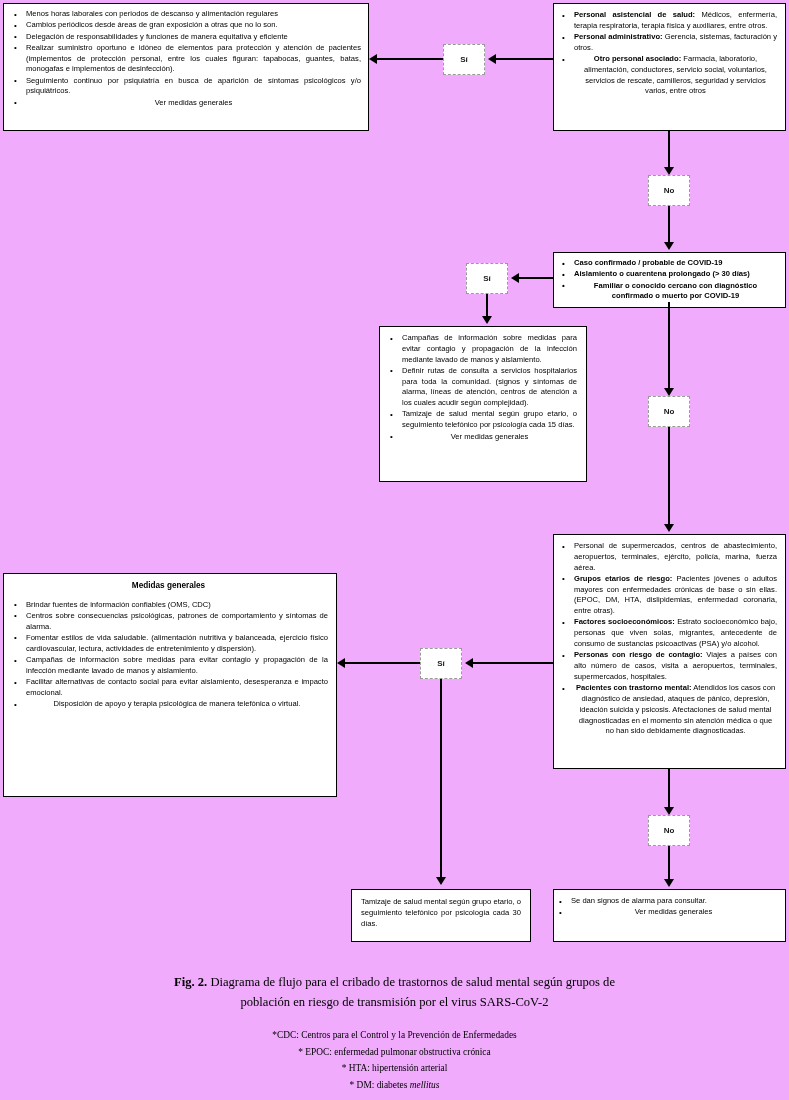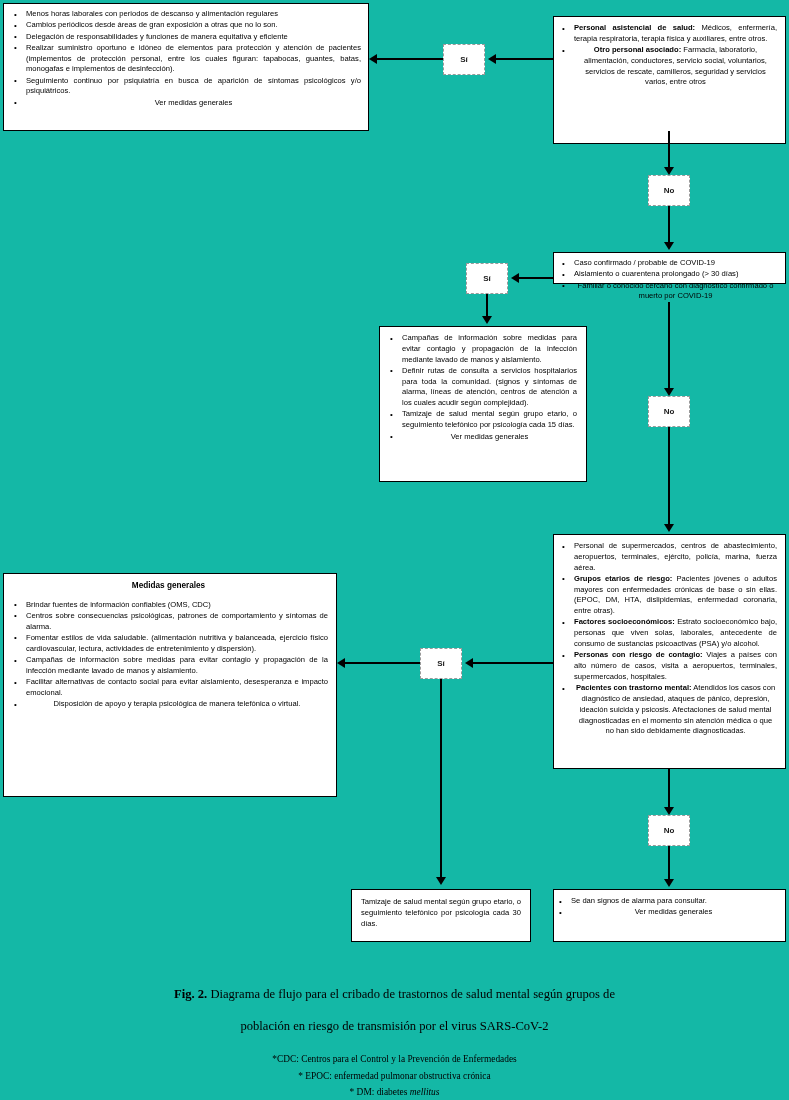--- a/index.html
+++ b/index.html
@@ -4,21 +4,21 @@
 <style>
   html, body {
     margin: 0;
     padding: 0;
     background: #ffffff;
   }
   #page {
     position: relative;
     width: 789px;
     height: 1100px;
-    background: #14b8a6;
+    background: #f0abfc;
     font-family: "Liberation Sans", sans-serif;
     color: #000000;
     overflow: hidden;
   }
 
   
   .box {
     position: absolute;
     box-sizing: border-box;
     border: 1.3px solid #000;
@@ -97,21 +97,20 @@
   .caption {
     position: absolute;
     left: 60px;
     width: 669px;
     text-align: center;
     font-family: "Liberation Serif", serif;
   }
   .cap-main {
     font-size: 12.6px;
     line-height: 1.62;
-    margin-top: 12px;
   }
   .cap-main .lbl { font-weight: bold; }
   .foot {
     font-size: 9.4px;
     line-height: 1.78;
     font-family: "Liberation Serif", serif;
   }
 </style>
 </head>
 <body>
@@ -122,24 +121,27 @@
     <ul>
       <li>Menos horas laborales con periodos de descanso y alimentación regulares</li>
       <li>Cambios periódicos desde áreas de gran exposición a otras que no lo son.</li>
       <li>Delegación de responsabilidades y funciones de manera equitativa y eficiente</li>
       <li>Realizar suministro oportuno e idóneo de elementos para protección y atención de pacientes (implementos de protección personal, entre los cuales figuran: tapabocas, guantes, batas, monogafas e implementos de desinfección).</li>
       <li>Seguimiento continuo por psiquiatría en busca de aparición de síntomas psicológicos y/o psiquiátricos.</li>
       <li>Ver medidas generales</li>
     </ul>
   </div>
 
-  <div class="box" style="left:553px; top:3px; width:233px; height:128px; padding:6px 8px 5px 3px;margin-top:13px;">
+  <div class="box" style="left:553px; top:3px; width:233px; height:128px; padding:6px 8px 5px 3px;">
     <ul>
       <li>
         <span class="b">Personal asistencial de salud:</span><span> Médicos, enfermería, terapia respiratoria, terapia física y auxiliares, entre otros.</span>
+      </li>
+      <li>
+        <span class="b">Personal administrativo:</span><span> Gerencia, sistemas, facturación y otros.</span>
       </li>
       <li>
         <span class="b">Otro personal asociado:</span><span> Farmacia, laboratorio, alimentación, conductores, servicio social, voluntarios, servicios de rescate, camilleros, seguridad y servicios varios, entre otros</span>
       </li>
     </ul>
   </div>
 
   <div class="node" style="left:443px; top:44px; width:42px; height:31px;">Sí</div>
 
   <div class="conn h" style="left:496px; top:58px; width:57px;"></div>
@@ -149,21 +151,21 @@
   <div class="arrow left" style="left:369px; top:53.5px;"></div>
 
   <div class="conn v" style="left:668px; top:131px; width:2.2px; height:38px;"></div>
   <div class="arrow down" style="left:663.6px; top:167px;"></div>
 
   <div class="node" style="left:648px; top:175px; width:42px; height:31px;">No</div>
 
   <div class="conn v" style="left:668px; top:206px; width:2.2px; height:38px;"></div>
   <div class="arrow down" style="left:663.6px; top:242px;"></div>
 
-  <div class="box" style="left:553px; top:252px; width:233px; height:32px; padding:5px 8px 0 3px;">
+  <div class="box" style="left:553px; top:252px; width:233px; height:56px; padding:5px 8px 0 3px;font-weight:bold;">
     <ul>
       <li>Caso confirmado / probable de COVID-19</li>
       <li>Aislamiento o cuarentena prolongado (&gt; 30 días)</li>
       <li>Familiar o conocido cercano con diagnóstico confirmado o muerto por COVID-19</li>
     </ul>
   </div>
 
   <div class="node" style="left:466px; top:263px; width:42px; height:31px;">Sí</div>
 
   <div class="conn h" style="left:519px; top:277px; width:34px;"></div>
@@ -191,21 +193,21 @@
 
   <div class="box" style="left:553px; top:534px; width:233px; height:235px; padding:6px 8px 6px 3px;">
     <ul>
       <li>
         <span class="b"></span><span>Personal de supermercados, centros de abastecimiento, aeropuertos, terminales, ejército, policía, marina, fuerza aérea.</span>
       </li>
       <li>
         <span class="b">Grupos etarios de riesgo:</span><span> Pacientes jóvenes o adultos mayores con enfermedades crónicas de base o sin ellas. (EPOC, DM, HTA, dislipidemias, enfermedad coronaria, entre otras).</span>
       </li>
       <li>
-        <span class="b">Factores socioeconómicos:</span><span> Estrato socioeconómico bajo, personas que viven solas, laborales, antecedente de consumo de sustancias psicoactivas (PSA) y/o alcohol.</span>
+        <span class="b">Factores socioeconómicos:</span><span> Estrato socioeconómico bajo, personas que viven solas, migrantes, antecedente de consumo de sustancias psicoactivas (PSA) y/o alcohol.</span>
       </li>
       <li>
         <span class="b">Personas con riesgo de contagio:</span><span> Viajes a países con alto número de casos, visita a aeropuertos, terminales, supermercados, hospitales.</span>
       </li>
       <li>
         <span class="b">Pacientes con trastorno mental:</span><span> Atendidos los casos con diagnóstico de ansiedad, ataques de pánico, depresión, ideación suicida y psicosis. Afectaciones de salud mental diagnosticadas en el momento sin atención médica o que no han sido debidamente diagnosticadas.</span>
       </li>
     </ul>
   </div>
 
@@ -252,19 +254,19 @@
   </div>
 
   <div class="caption" style="top:972px;">
     <div class="cap-main">
       <span class="lbl">Fig. 2.</span>
       <span>Diagrama de flujo para el cribado de trastornos de salud mental según grupos de</span>
     </div>
     <div class="cap-main">población en riesgo de transmisión por el virus SARS-CoV-2</div>
     <div class="foot" style="margin-top:14px;">*CDC: Centros para el Control y la Prevención de Enfermedades</div>
     <div class="foot">* EPOC: enfermedad pulmonar obstructiva crónica</div>
+    <div class="foot">* HTA: hipertensión arterial</div>
     <div class="foot">
       <span>* DM: diabetes </span><span class="it">mellitus</span>
     </div>
-    <div class="foot">* HTA: hipertensión arterial</div>
   </div>
 
 </div>
 
 </body></html>

